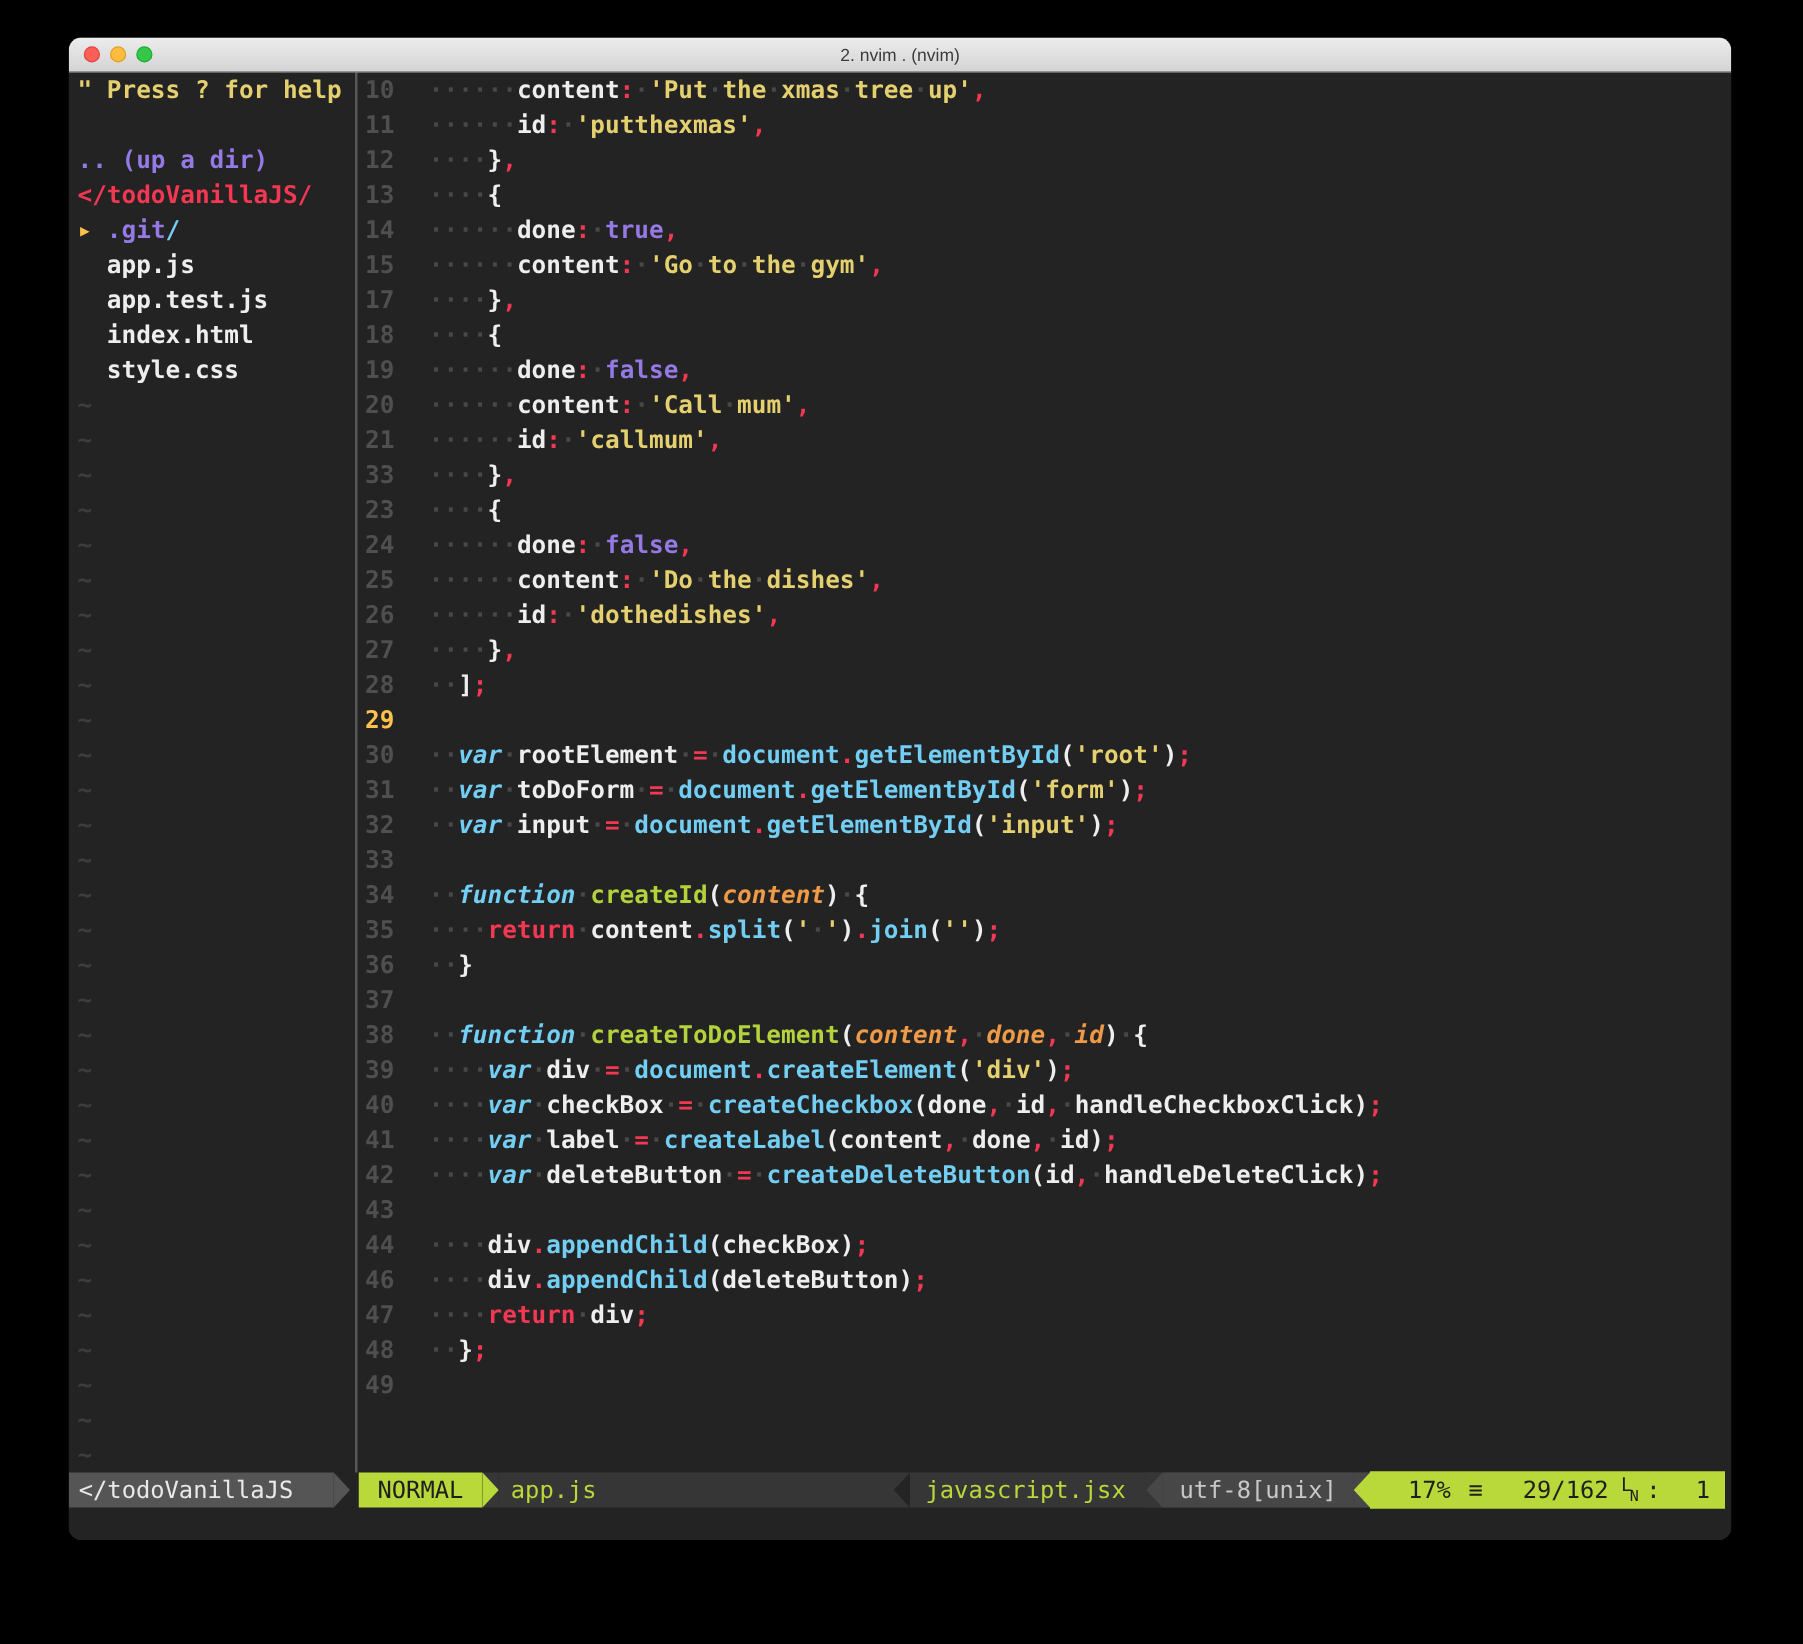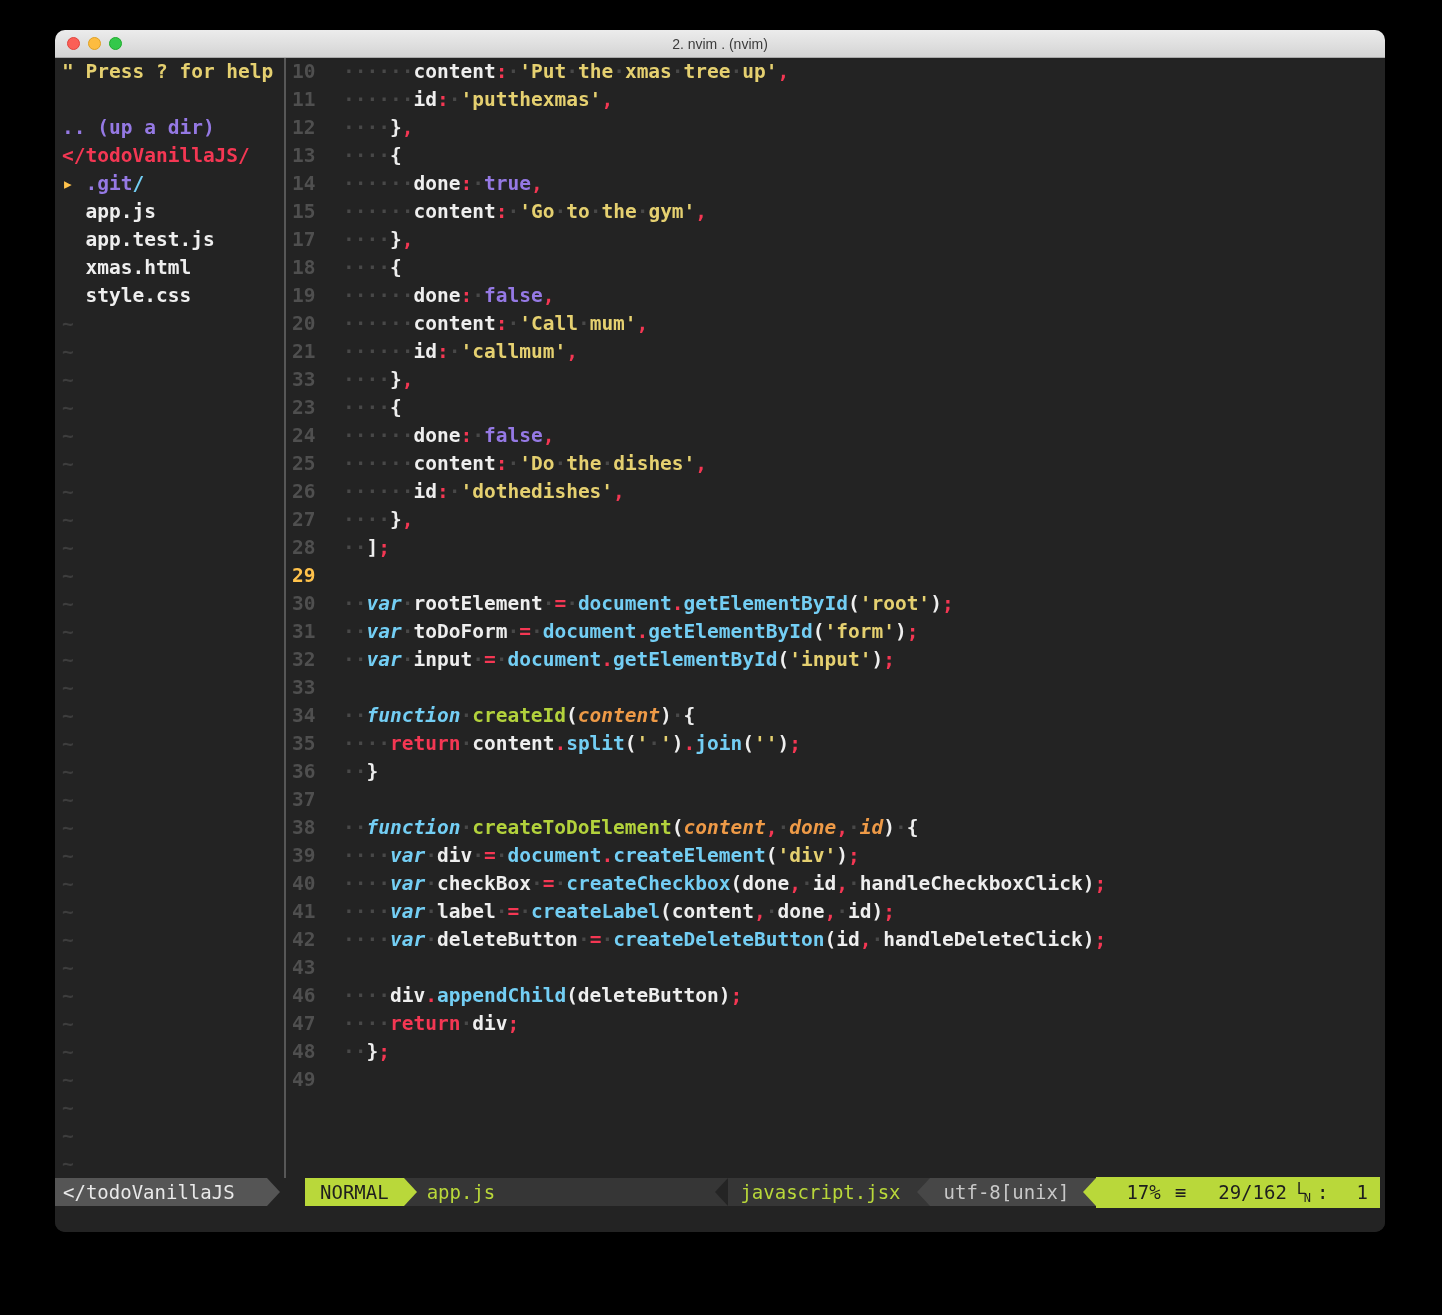--- a/index.html
+++ b/index.html
@@ -44,21 +44,21 @@
   .tk-u{color:var(--purple);}
   .dt{color:var(--dot);}
   
   .statusline{height:28px;display:flex;align-items:stretch;font-size:19px;background:var(--bg,#232323);
               padding-right:5px;}
   .sl-nerd{width:204px;padding-left:8px;background:var(--status_gray);color:#e9e9e9;line-height:28px;white-space:pre;}
   .tri-r{width:0;height:0;border-top:14px solid transparent;border-bottom:14px solid transparent;}
   .tri-l{width:0;height:0;border-top:14px solid transparent;border-bottom:14px solid transparent;}
   .sl-nerd-arrow{border-left:13px solid var(--status_gray);}
   .sl-gap{width:7px;}
-  .sl-mode{background:var(--status_green);color:var(--status_text);padding:0 15px;line-height:28px;margin-left:18px;}
+  .sl-mode{background:var(--status_green);color:var(--status_text);padding:0 15px;line-height:28px;}
   .sl-mode-arrow{border-left:13px solid var(--status_green);background:var(--status_mid);}
   .sl-mid{flex:1;background:var(--status_mid);display:flex;align-items:center;line-height:28px;}
   .sl-file{color:var(--status_green);margin-left:10px;}
   .sl-spacer{flex:1;}
   .sl-dark-arrow{border-right:13px solid #242424;margin-right:12px;}
   .sl-ft{color:var(--status_green);padding-right:16px;}
   .sl-enc-arrow{border-right:13px solid var(--status_enc);background:var(--status_mid);}
   .sl-enc{background:var(--status_enc);color:#c8c8c8;padding:0 14px;line-height:28px;}
   .sl-grn-arrow{border-right:13px solid var(--status_green);background:var(--status_enc);}
   .sl-pos{background:var(--status_green);color:var(--status_text);display:flex;align-items:center;
@@ -91,21 +91,21 @@
     <div class="term-body">
       <div class="sidebar">
         <div class="sb-row sb-help">" Press ? for help</div>
         <div class="sb-row"></div>
         <div class="sb-row sb-updir">.. (up a dir)</div>
         <div class="sb-row sb-root">&lt;/todoVanillaJS/</div>
         <div>
             <div class="sb-row"><span class="sb-arrow">▸ </span><span class="sb-dir">.git</span><span class="sb-slash">/</span></div>
             <div class="sb-row"><span class="sb-file">  app.js</span></div>
             <div class="sb-row"><span class="sb-file">  app.test.js</span></div>
-            <div class="sb-row"><span class="sb-file">  xmas.html</span></div>
+            <div class="sb-row"><span class="sb-file">  index.html</span></div>
             <div class="sb-row"><span class="sb-file">  style.css</span></div>
           </div>
         <div>
             <div class="sb-row sb-tilde">~</div>
             <div class="sb-row sb-tilde">~</div>
             <div class="sb-row sb-tilde">~</div>
             <div class="sb-row sb-tilde">~</div>
             <div class="sb-row sb-tilde">~</div>
             <div class="sb-row sb-tilde">~</div>
             <div class="sb-row sb-tilde">~</div>
@@ -163,20 +163,21 @@
           <div class="row"><div class="num">34</div><div class="txt"><span class="dt">·</span><span class="dt">·</span><span class="tk-k">function</span><span class="dt">·</span><span class="tk-f">createId</span><span class="tk-w">(</span><span class="tk-o">content</span><span class="tk-w">)</span><span class="dt">·</span><span class="tk-w">{</span></div></div>
           <div class="row"><div class="num">35</div><div class="txt"><span class="dt">·</span><span class="dt">·</span><span class="dt">·</span><span class="dt">·</span><span class="tk-p">return</span><span class="dt">·</span><span class="tk-w">content</span><span class="tk-p">.</span><span class="tk-c">split</span><span class="tk-w">(</span><span class="tk-s">'</span><span class="dt">·</span><span class="tk-s">'</span><span class="tk-w">)</span><span class="tk-p">.</span><span class="tk-c">join</span><span class="tk-w">(</span><span class="tk-s">''</span><span class="tk-w">)</span><span class="tk-p">;</span></div></div>
           <div class="row"><div class="num">36</div><div class="txt"><span class="dt">·</span><span class="dt">·</span><span class="tk-w">}</span></div></div>
           <div class="row"><div class="num">37</div><div class="txt"></div></div>
           <div class="row"><div class="num">38</div><div class="txt"><span class="dt">·</span><span class="dt">·</span><span class="tk-k">function</span><span class="dt">·</span><span class="tk-f">createToDoElement</span><span class="tk-w">(</span><span class="tk-o">content</span><span class="tk-p">,</span><span class="dt">·</span><span class="tk-o">done</span><span class="tk-p">,</span><span class="dt">·</span><span class="tk-o">id</span><span class="tk-w">)</span><span class="dt">·</span><span class="tk-w">{</span></div></div>
           <div class="row"><div class="num">39</div><div class="txt"><span class="dt">·</span><span class="dt">·</span><span class="dt">·</span><span class="dt">·</span><span class="tk-k">var</span><span class="dt">·</span><span class="tk-w">div</span><span class="dt">·</span><span class="tk-p">=</span><span class="dt">·</span><span class="tk-c">document</span><span class="tk-p">.</span><span class="tk-c">createElement</span><span class="tk-w">(</span><span class="tk-s">'div'</span><span class="tk-w">)</span><span class="tk-p">;</span></div></div>
           <div class="row"><div class="num">40</div><div class="txt"><span class="dt">·</span><span class="dt">·</span><span class="dt">·</span><span class="dt">·</span><span class="tk-k">var</span><span class="dt">·</span><span class="tk-w">checkBox</span><span class="dt">·</span><span class="tk-p">=</span><span class="dt">·</span><span class="tk-c">createCheckbox</span><span class="tk-w">(done</span><span class="tk-p">,</span><span class="dt">·</span><span class="tk-w">id</span><span class="tk-p">,</span><span class="dt">·</span><span class="tk-w">handleCheckboxClick)</span><span class="tk-p">;</span></div></div>
           <div class="row"><div class="num">41</div><div class="txt"><span class="dt">·</span><span class="dt">·</span><span class="dt">·</span><span class="dt">·</span><span class="tk-k">var</span><span class="dt">·</span><span class="tk-w">label</span><span class="dt">·</span><span class="tk-p">=</span><span class="dt">·</span><span class="tk-c">createLabel</span><span class="tk-w">(content</span><span class="tk-p">,</span><span class="dt">·</span><span class="tk-w">done</span><span class="tk-p">,</span><span class="dt">·</span><span class="tk-w">id)</span><span class="tk-p">;</span></div></div>
           <div class="row"><div class="num">42</div><div class="txt"><span class="dt">·</span><span class="dt">·</span><span class="dt">·</span><span class="dt">·</span><span class="tk-k">var</span><span class="dt">·</span><span class="tk-w">deleteButton</span><span class="dt">·</span><span class="tk-p">=</span><span class="dt">·</span><span class="tk-c">createDeleteButton</span><span class="tk-w">(id</span><span class="tk-p">,</span><span class="dt">·</span><span class="tk-w">handleDeleteClick)</span><span class="tk-p">;</span></div></div>
           <div class="row"><div class="num">43</div><div class="txt"></div></div>
+          <div class="row"><div class="num">44</div><div class="txt"><span class="dt">·</span><span class="dt">·</span><span class="dt">·</span><span class="dt">·</span><span class="tk-w">div</span><span class="tk-p">.</span><span class="tk-c">appendChild</span><span class="tk-w">(checkBox)</span><span class="tk-p">;</span></div></div>
           <div class="row"><div class="num">46</div><div class="txt"><span class="dt">·</span><span class="dt">·</span><span class="dt">·</span><span class="dt">·</span><span class="tk-w">div</span><span class="tk-p">.</span><span class="tk-c">appendChild</span><span class="tk-w">(deleteButton)</span><span class="tk-p">;</span></div></div>
           <div class="row"><div class="num">47</div><div class="txt"><span class="dt">·</span><span class="dt">·</span><span class="dt">·</span><span class="dt">·</span><span class="tk-p">return</span><span class="dt">·</span><span class="tk-w">div</span><span class="tk-p">;</span></div></div>
           <div class="row"><div class="num">48</div><div class="txt"><span class="dt">·</span><span class="dt">·</span><span class="tk-w">}</span><span class="tk-p">;</span></div></div>
           <div class="row"><div class="num">49</div><div class="txt"></div></div>
         </div>
     </div>
 
     <div class="statusline">
       <div class="sl-nerd">&lt;/todoVanillaJS</div>
       <div class="tri-r sl-nerd-arrow"></div>

